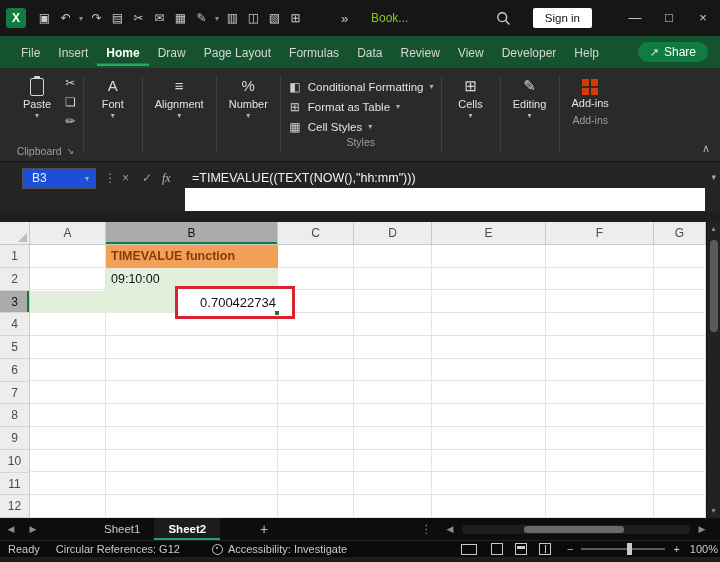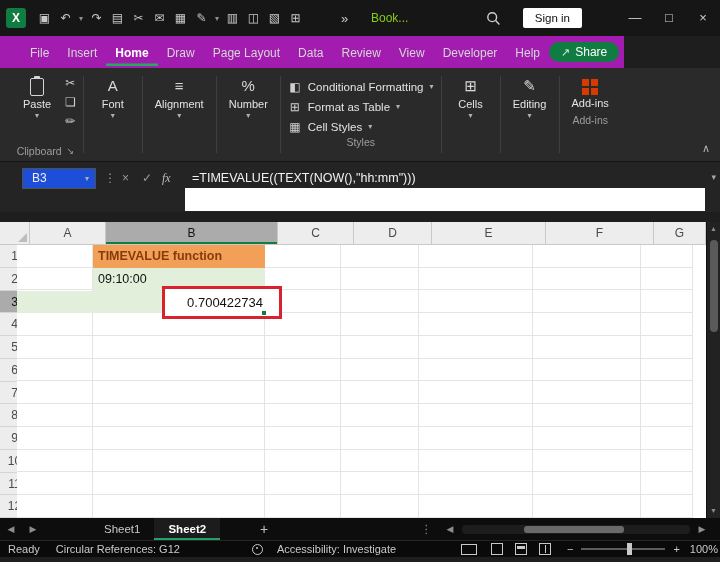--- a/index.html
+++ b/index.html
@@ -8,26 +8,26 @@
 
   
   .titlebar { position:absolute; left:0; top:0; width:720px; height:36px; background:#161616; display:flex; align-items:center; }
   .logo { width:20px; height:20px; margin:0 8px 0 6px; background:#107C41; color:#fff; font-size:12px; font-weight:bold; text-align:center; line-height:20px; border-radius:3px; }
   .tb-icon { width:21px; text-align:center; color:#c9c9c9; font-size:12px; cursor:default; }
   .tb-chev { width:10px; text-align:center; color:#8f8f8f; font-size:8px; }
   .more { margin-left:28px; font-size:13px; }
   .doc-title { color:#84cc16; font-size:12px; margin-left:16px; white-space:nowrap; }
   .t-spacer { flex:1; }
   .search-wrap { margin-right:22px; display:flex; align-items:center; }
-  .signin { background:#ffffff; color:#111; font-size:11.5px; padding:4px 12px; border:none; border-radius:2px; margin-right:36px; font-family:"Liberation Sans", sans-serif; }
+  .signin { background:#ffffff; color:#111; font-size:11.5px; padding:4px 12px; border:none; border-radius:2px; margin-right:26px; font-family:"Liberation Sans", sans-serif; }
   .win-controls { display:flex; }
   .win-controls span { width:34px; text-align:center; color:#cfcfcf; font-size:13px; line-height:36px; }
 
   
-  .menubar { position:absolute; left:0; top:36px; width:624px; height:32px; background:#a21caf; display:flex; align-items:center; padding-left:21px; }
+  .menubar { position:absolute; left:0; top:36px; width:720px; height:32px; background:#14532d; display:flex; align-items:center; padding-left:12px; }
   .menu-tab { color:#d6d6d6; font-size:12px; padding:7px 9px 6px 9px; white-space:nowrap; }
   .menu-tab.active { color:#ffffff; font-weight:bold; box-shadow:inset 0 -2.5px 0 #27A95F; }
   .m-spacer { flex:1; }
   .share-btn { display:flex; align-items:center; gap:5px; background:#107C41; color:#fff; font-size:12px; padding:3px 12px; border-radius:12px; margin-right:12px; }
   .share-btn .arrow { font-size:11px; color:#d9f2e4; }
 
   
   .ribbon { position:absolute; left:0; top:68px; width:720px; height:94px; background:#2a2a2a; display:flex; align-items:stretch; padding:5px 4px 2px 10px; border-bottom:1px solid #141414; }
   .group { display:flex; flex-direction:column; padding:0 5px; }
   .g-content { display:flex; flex:1; align-items:flex-start; gap:6px; }
@@ -69,21 +69,21 @@
   .sheet { position:absolute; left:0; top:222px; width:720px; height:296px; background:#ffffff; }
   .corner { position:absolute; left:0; top:0; width:30px; height:23px; background:#EDEDED; border-right:1px solid #C9C9C9; border-bottom:1px solid #C9C9C9; }
   .corner::after { content:""; position:absolute; right:2px; bottom:2px; border-left:9px solid transparent; border-bottom:9px solid #BDBDBD; }
   .col-headers { position:absolute; left:30px; top:0; height:23px; display:flex; }
   .col-h { height:23px; line-height:23px; text-align:center; font-size:12px; color:#4a4a4a; background:#EDEDED; border-right:1px solid #C9C9C9; border-bottom:1px solid #C9C9C9; }
   .col-h.selected { background:#ABABAB; color:#141414; box-shadow:inset 0 -2px 0 #107C41; }
   .cw0{width:76px}.cw1{width:172px}.cw2{width:76px}.cw3{width:78px}.cw4{width:114px}.cw5{width:108px}.cw6{width:52px}
   .row-headers { position:absolute; left:0; top:23px; width:30px; }
   .row-h { height:22.75px; line-height:22.75px; text-align:center; font-size:12px; color:#4a4a4a; background:#EDEDED; border-right:1px solid #C9C9C9; border-bottom:1px solid #D5D5D5; }
   .row-h.selected { background:#ABABAB; color:#141414; box-shadow:inset -2px 0 0 #107C41; }
-  .cells-area { position:absolute; left:17px; top:23px; width:676px; height:273px; overflow:hidden;
+  .cells-area { position:absolute; left:30px; top:23px; width:676px; height:273px; overflow:hidden;
     background:repeating-linear-gradient(to bottom,#ffffff 0px,#ffffff 21.75px,#E4E4E4 21.75px,#E4E4E4 22.75px); }
   .vline { position:absolute; top:0; bottom:0; width:1px; background:#E4E4E4; }
   .cell { position:absolute; height:22.75px; line-height:22.75px; font-size:12.5px; color:#111; }
   .cell-b1 { left:76px; top:0; width:172px; background:#F2A057; color:#843C0C; font-weight:bold; padding-left:5px; }
   .cell-b2 { left:76px; top:22.75px; width:172px; background:#E2EFDA; padding-left:5px; }
   .cell-a3 { left:0; top:45.5px; width:76px; background:#E2EFDA; }
   .cell-b3 { left:76px; top:45.5px; width:172px; background:#E2EFDA; }
   .annotation { position:absolute; left:145px; top:41px; width:120px; height:33px; background:#ffffff; border:3px solid #D9222E; display:flex; align-items:center; justify-content:flex-end; padding-right:16px; font-size:13px; color:#111; z-index:5; }
   .fill-handle { position:absolute; left:244px; top:65px; width:6px; height:6px; background:#107C41; border:1px solid #fff; z-index:6; }
   .vscroll { position:absolute; right:0; top:0; width:14px; height:296px; background:#222222; border-left:1px solid #111; }
@@ -102,21 +102,21 @@
   .tab-dots { color:#8d8d8d; margin-right:10px; }
   .htrack { width:228px; height:9px; background:#1d1d1d; border-radius:4px; position:relative; margin:0 4px; }
   .hthumb { position:absolute; left:62px; top:1px; width:100px; height:7px; background:#6a6a6a; border-radius:3px; }
   .h-arr { width:16px; text-align:center; font-size:9px; color:#8d8d8d; }
   .tab-right-pad { width:10px; }
 
   
   .statusbar { position:absolute; left:0; top:540px; width:720px; height:17px; background:#0a0a0a; border-top:1px solid #262626; display:flex; align-items:center; font-size:11px; color:#c9c9c9; }
   .sb-ready { margin-left:8px; }
   .sb-circ { margin-left:16px; }
-  .sb-acc { margin-left:72px; display:flex; align-items:flex-end; gap:14px; }
+  .sb-acc { margin-left:32px; display:flex; align-items:flex-end; gap:5px; }
   .acc-icon { width:11px; height:11px; border:1px solid #c9c9c9; border-radius:50%; position:relative; }
   .acc-icon::after { content:""; position:absolute; left:3.5px; top:2px; width:2px; height:2px; background:#c9c9c9; border-radius:50%; }
   .sb-spacer { flex:1; }
   .disp-icon { width:16px; height:11px; border:1px solid #c9c9c9; margin-right:14px; }
   .vicon { width:12px; height:12px; border:1px solid #c9c9c9; margin-right:12px; position:relative; }
   .vicon.layout::after { content:""; position:absolute; left:1px; right:1px; top:2px; height:3px; background:#c9c9c9; }
   .vicon.break::after { content:""; position:absolute; left:5px; top:1px; bottom:1px; width:1px; background:#c9c9c9; }
   .zoom-out { margin:0 8px 0 4px; color:#c9c9c9; }
   .ztrack { width:84px; height:2px; background:#5c5c5c; position:relative; }
   .zthumb { position:absolute; left:46px; top:-5px; width:5px; height:12px; background:#c9c9c9; }
@@ -160,20 +160,21 @@
       <span>×</span>
     </span>
   </div>
 
   <div class="menubar">
     <span class="menu-tab">File</span>
     <span class="menu-tab">Insert</span>
     <span class="menu-tab active">Home</span>
     <span class="menu-tab">Draw</span>
     <span class="menu-tab">Page Layout</span>
+    <span class="menu-tab">Formulas</span>
     <span class="menu-tab">Data</span>
     <span class="menu-tab">Review</span>
     <span class="menu-tab">View</span>
     <span class="menu-tab">Developer</span>
     <span class="menu-tab">Help</span>
     <span class="m-spacer"></span>
     <span class="share-btn">
       <span class="arrow">↗</span>
       <span>Share</span>
     </span>

